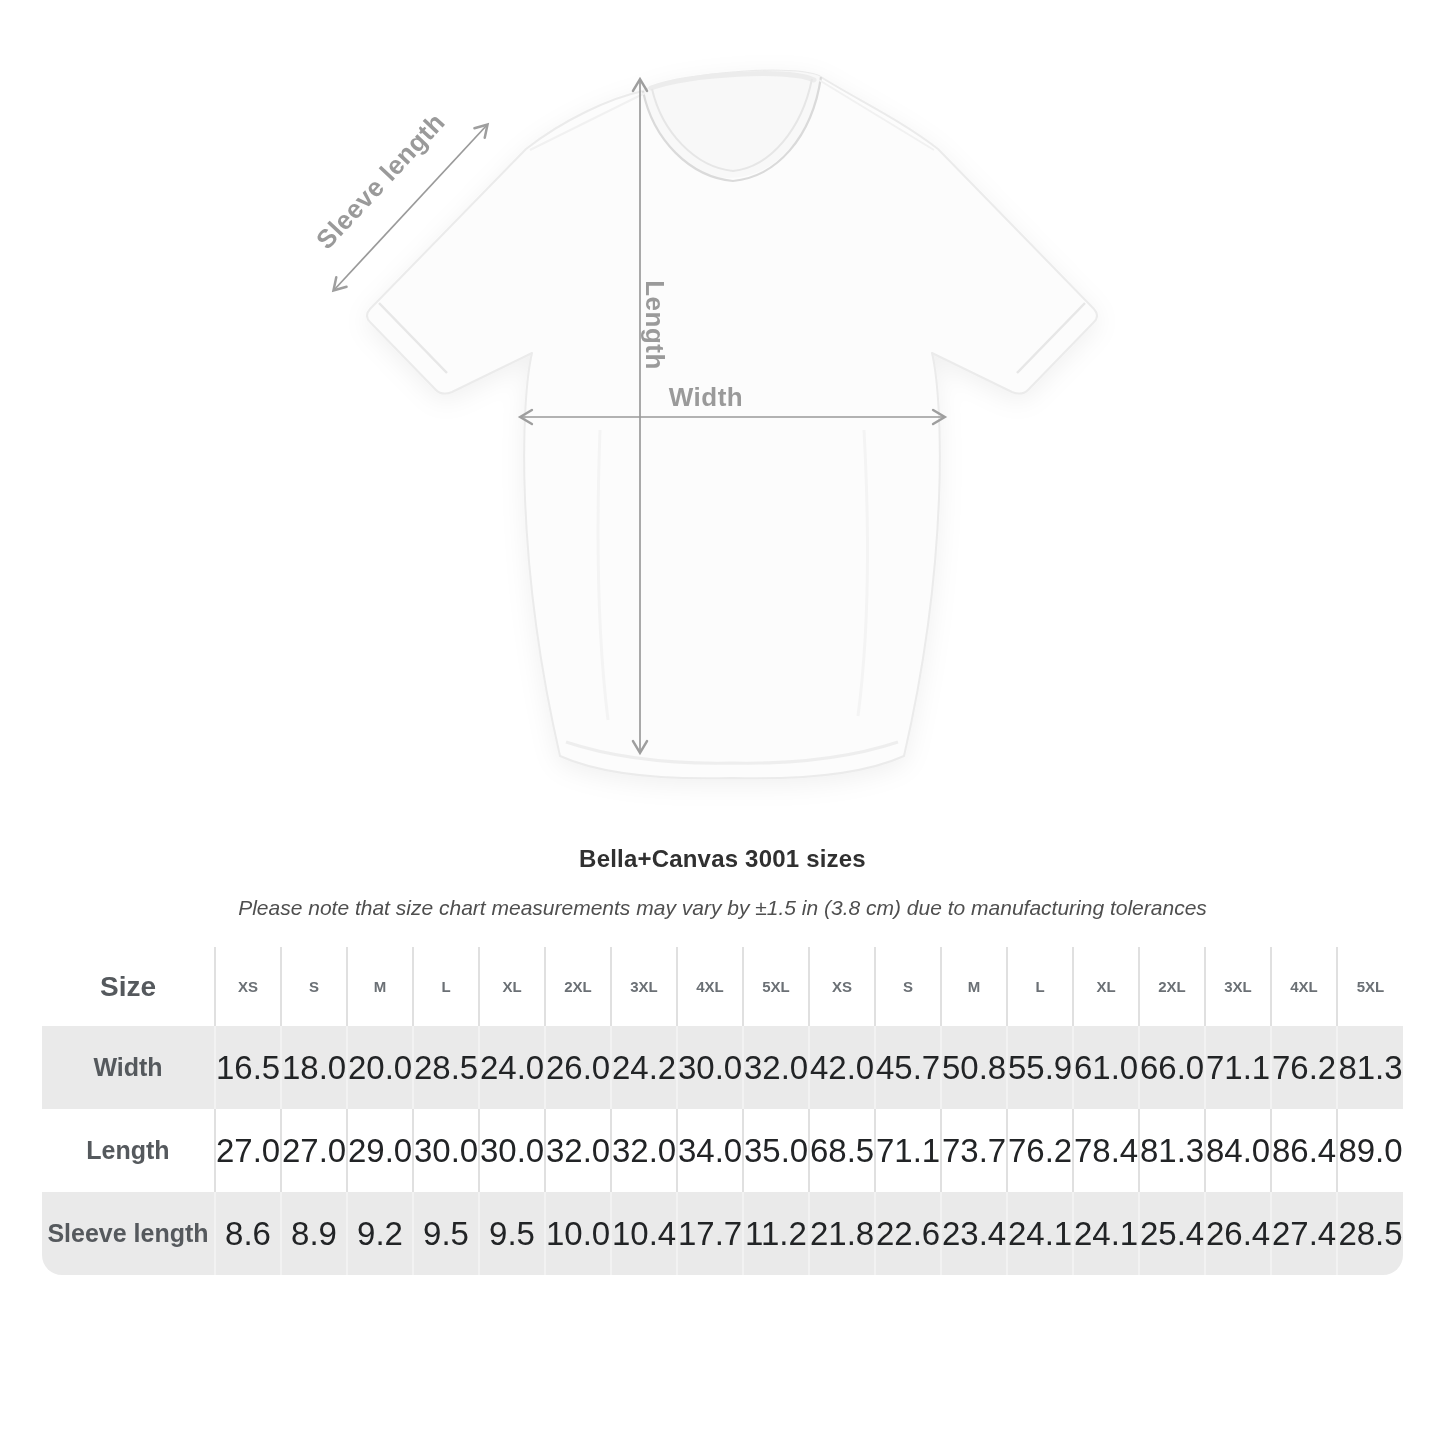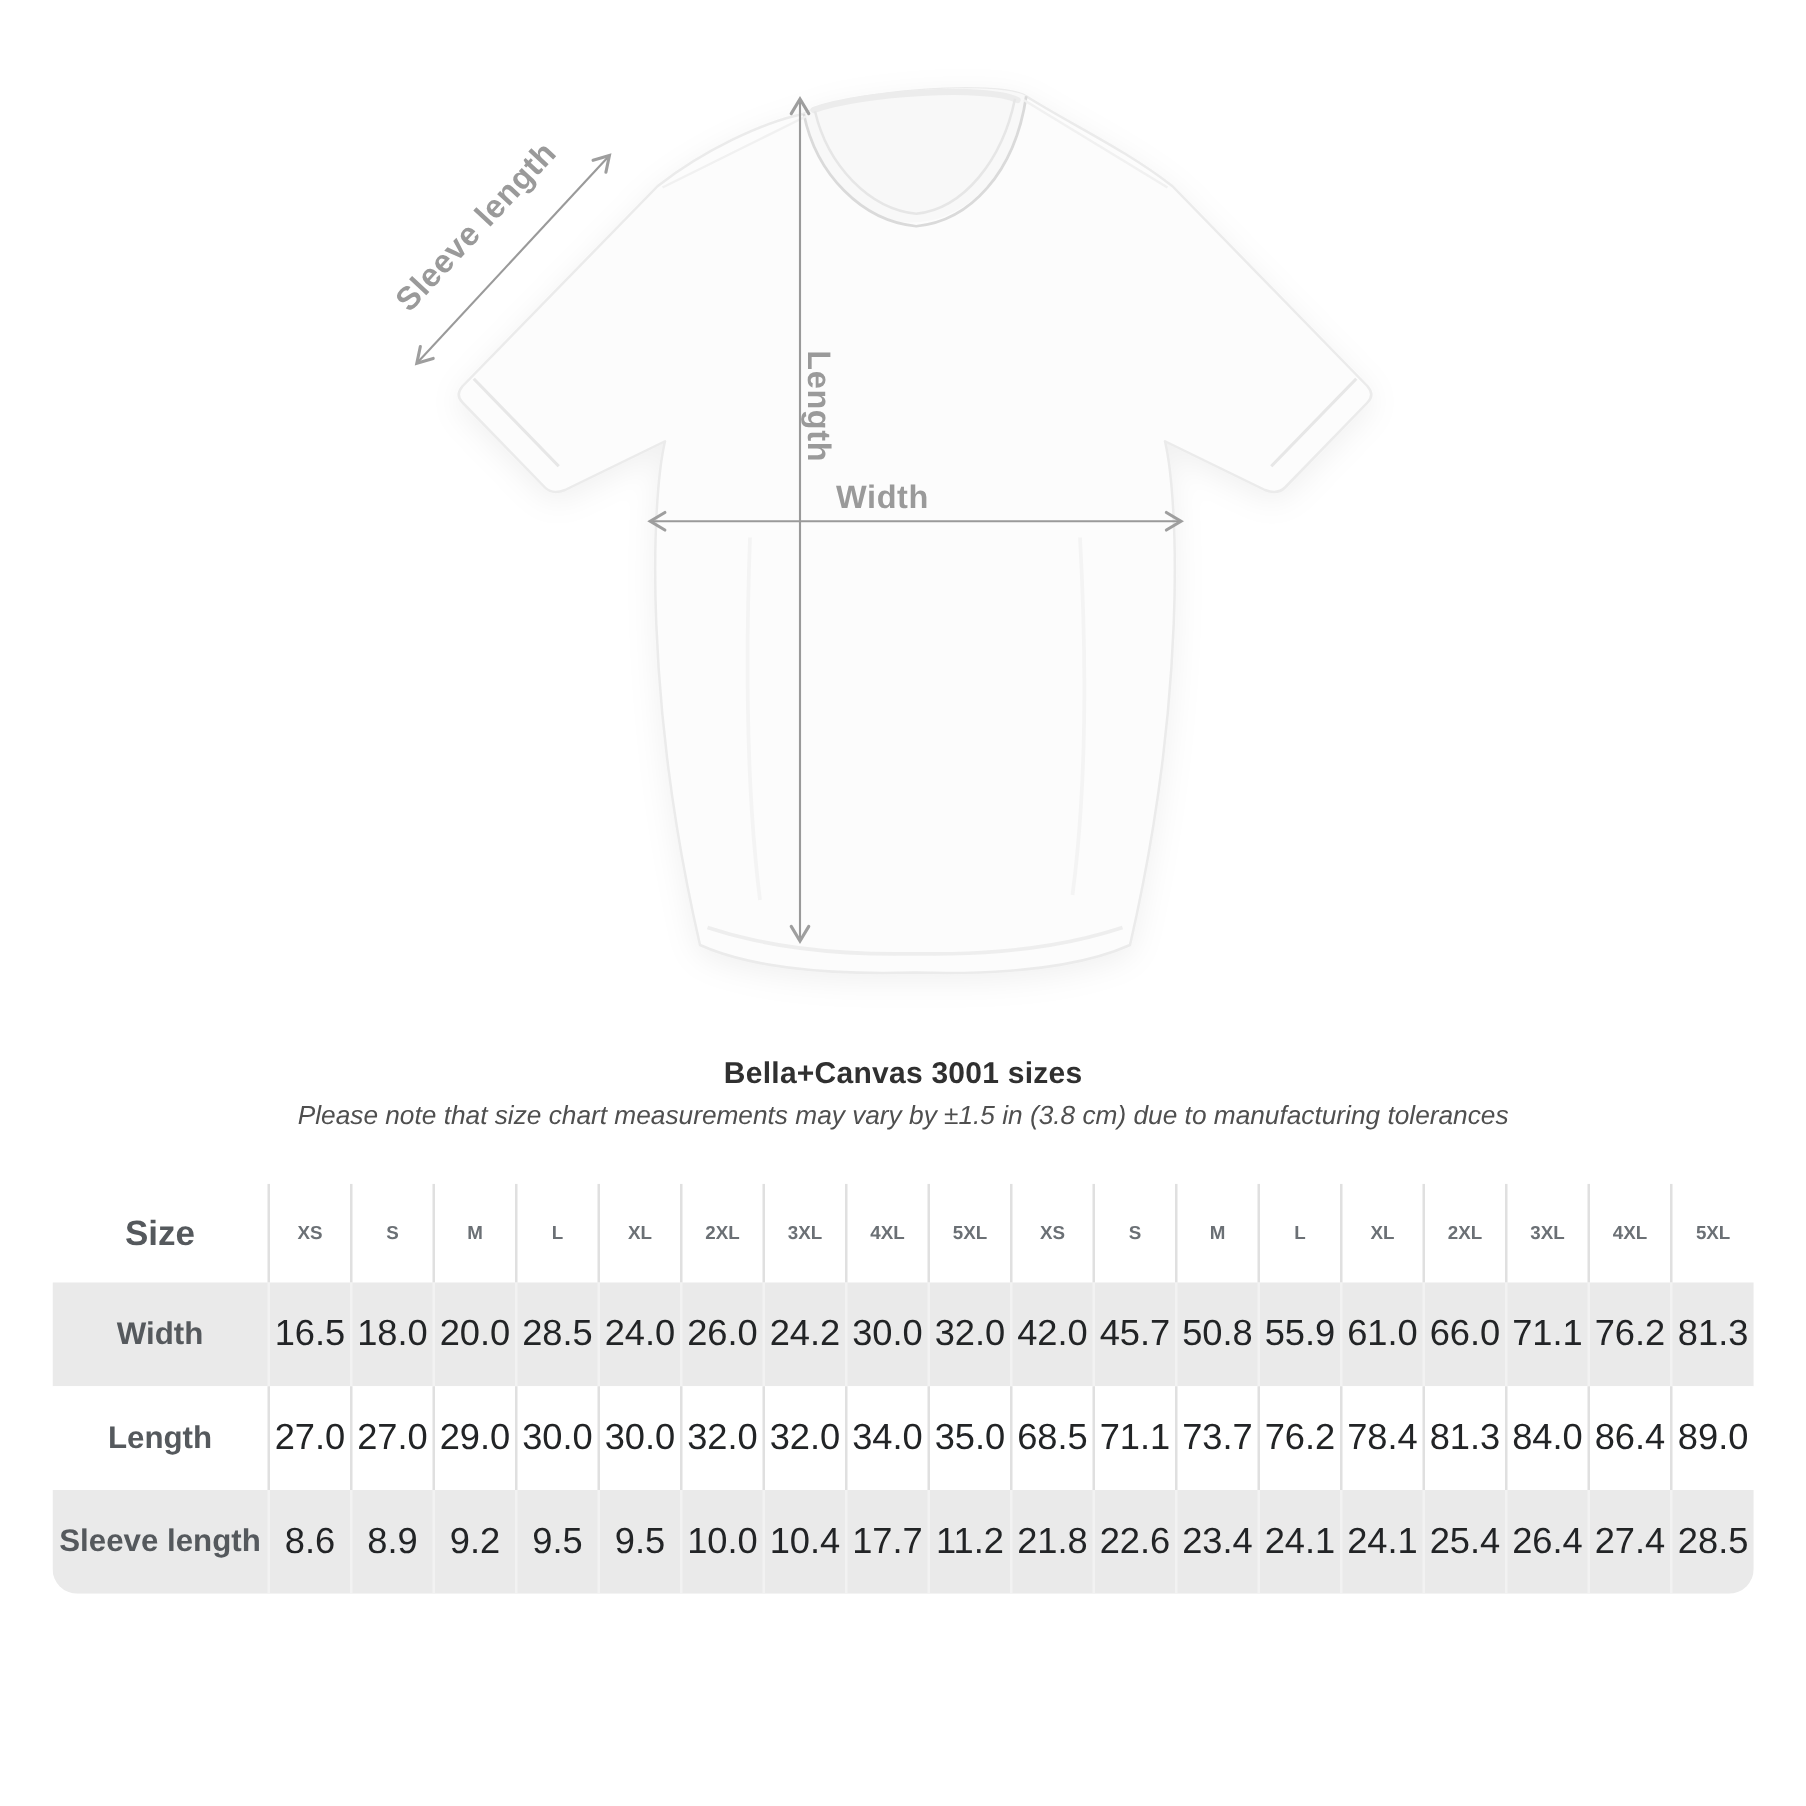--- a/index.html
+++ b/index.html
@@ -17,21 +17,21 @@
     font-size:26px;font-weight:bold;letter-spacing:0.5px;
     font-family:"Liberation Sans","DejaVu Sans",sans-serif;
   }
   
   .heading{position:absolute;top:845px;left:0;width:1445px;text-align:center;}
   .heading h1{
     margin:0;font-size:24px;font-weight:bold;color:var(--title-text,#303030);
     letter-spacing:0.2px;
   }
   .heading p{
-    margin:8px 0 0 0;font-size:21px;font-style:italic;color:var(--subtitle-text,#4f4f4f);
+    margin:23px 0 0 0;font-size:21px;font-style:italic;color:var(--subtitle-text,#4f4f4f);
   }
   
   .table-wrap{
     position:absolute;top:947px;left:42px;width:1361px;
     border-radius:20px;overflow:hidden;background:#ffffff;
   }
   table{
     width:1361px;table-layout:fixed;border-collapse:collapse;border-spacing:0;
   }
   col.c-label{width:173px;}
@@ -42,21 +42,21 @@
   .size-row td{height:79px;}
   .m-row td{height:83px;}
   .row-white td{background:#ffffff;}
   .row-gray td{background:var(--band,#eaeaea);}
   .size-row td:not(:first-child),
   .m-row.row-white td:not(:first-child){border-left:2px solid var(--separator,#e0e0e0);}
   .m-row.row-gray td:not(:first-child){border-left:2px solid #f2f2f2;}
   .size-cell{font-size:15px;font-weight:bold;color:var(--size-header-text,#6b7075);}
   .row-label{font-size:25px;font-weight:bold;color:var(--row-label-text,#55595d);}
   .size-label{font-size:28px;}
-  .val{font-size:29px;color:var(--value-text,#222426);}
+  .val{font-size:33px;color:var(--value-text,#222426);}
 </style>
 </head>
 <body>
 
 <svg class="diagram" viewBox="0 0 1445 840">
   <defs>
     <marker id="arrV" viewBox="0 0 12 12" refX="9" refY="6" markerWidth="11" markerHeight="11" orient="auto-start-reverse">
       <path d="M2 1.5 L9.5 6 L2 10.5" fill="none" stroke="#9e9e9e" stroke-width="1.6" stroke-linecap="round"></path>
     </marker>
   </defs>

